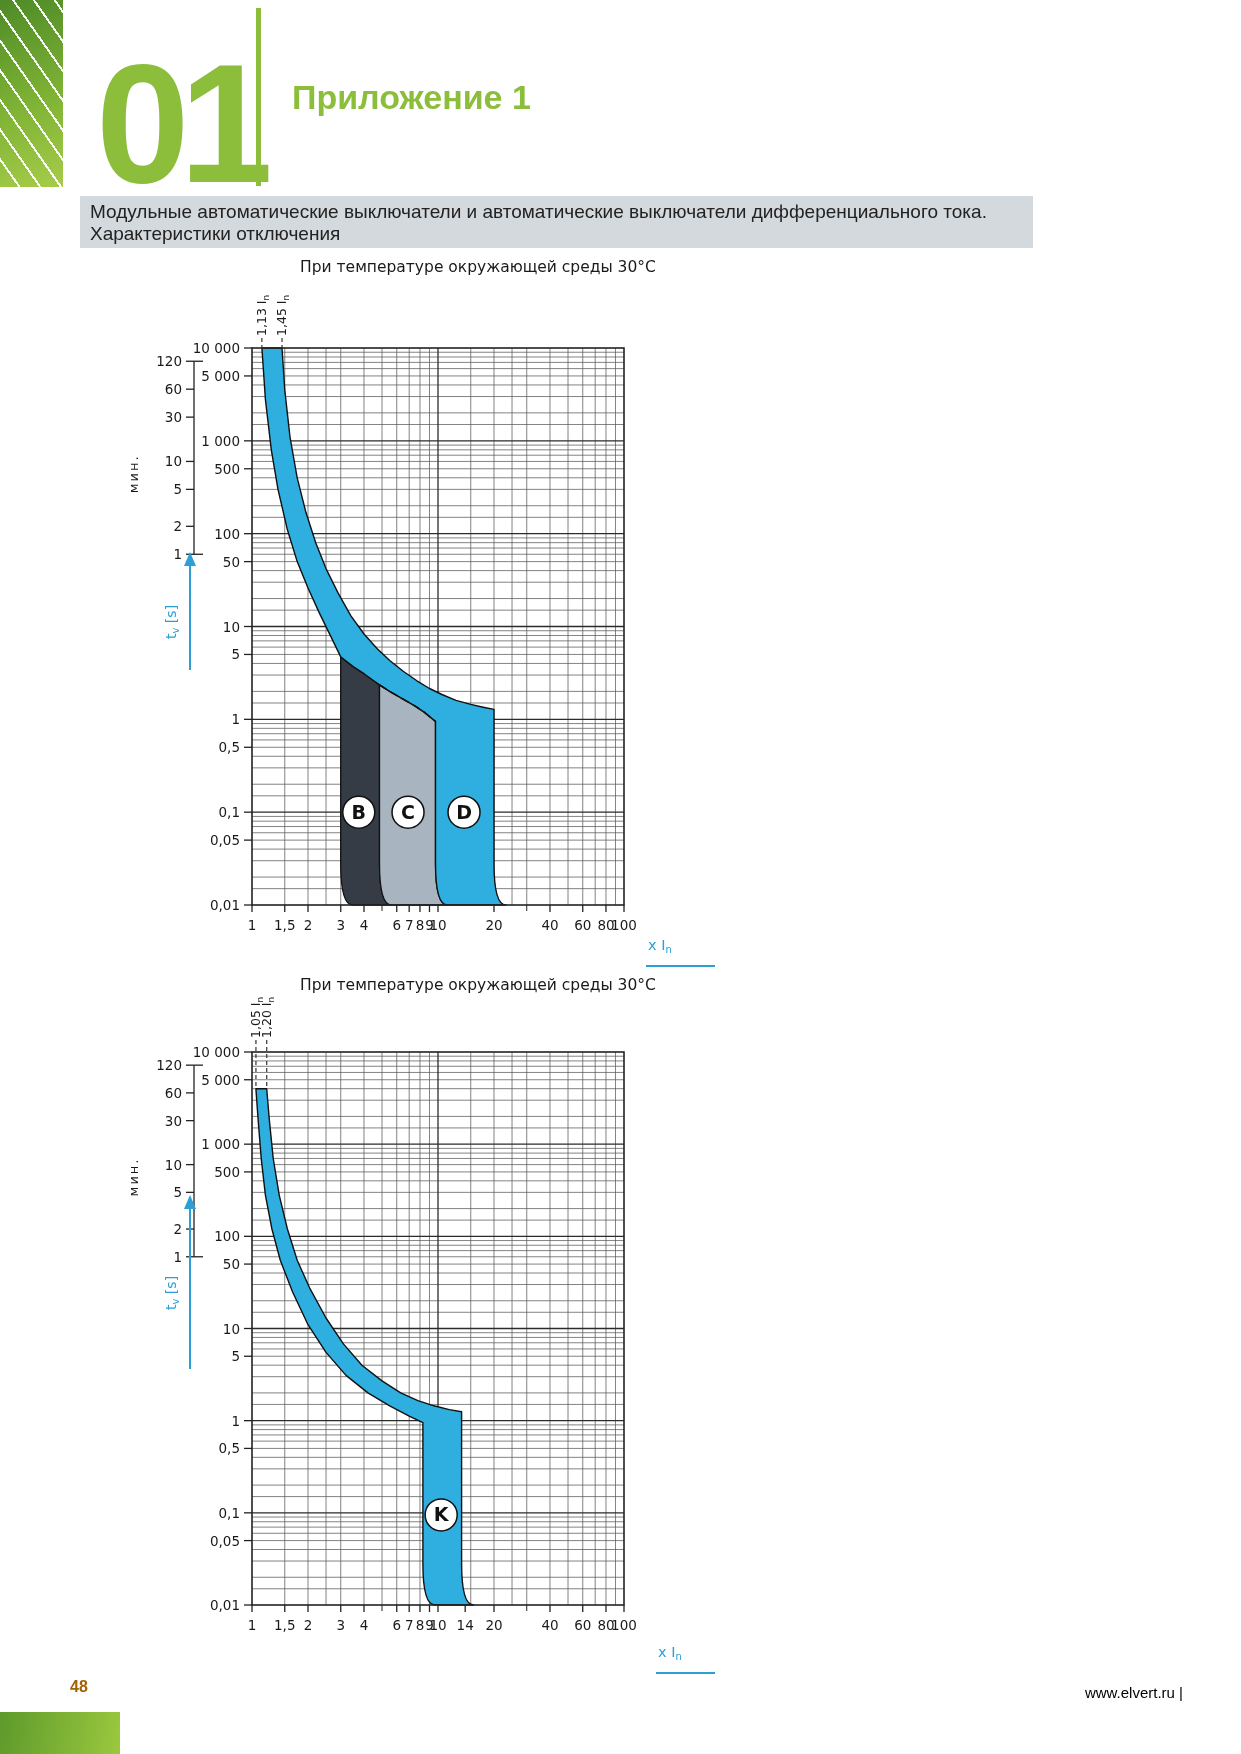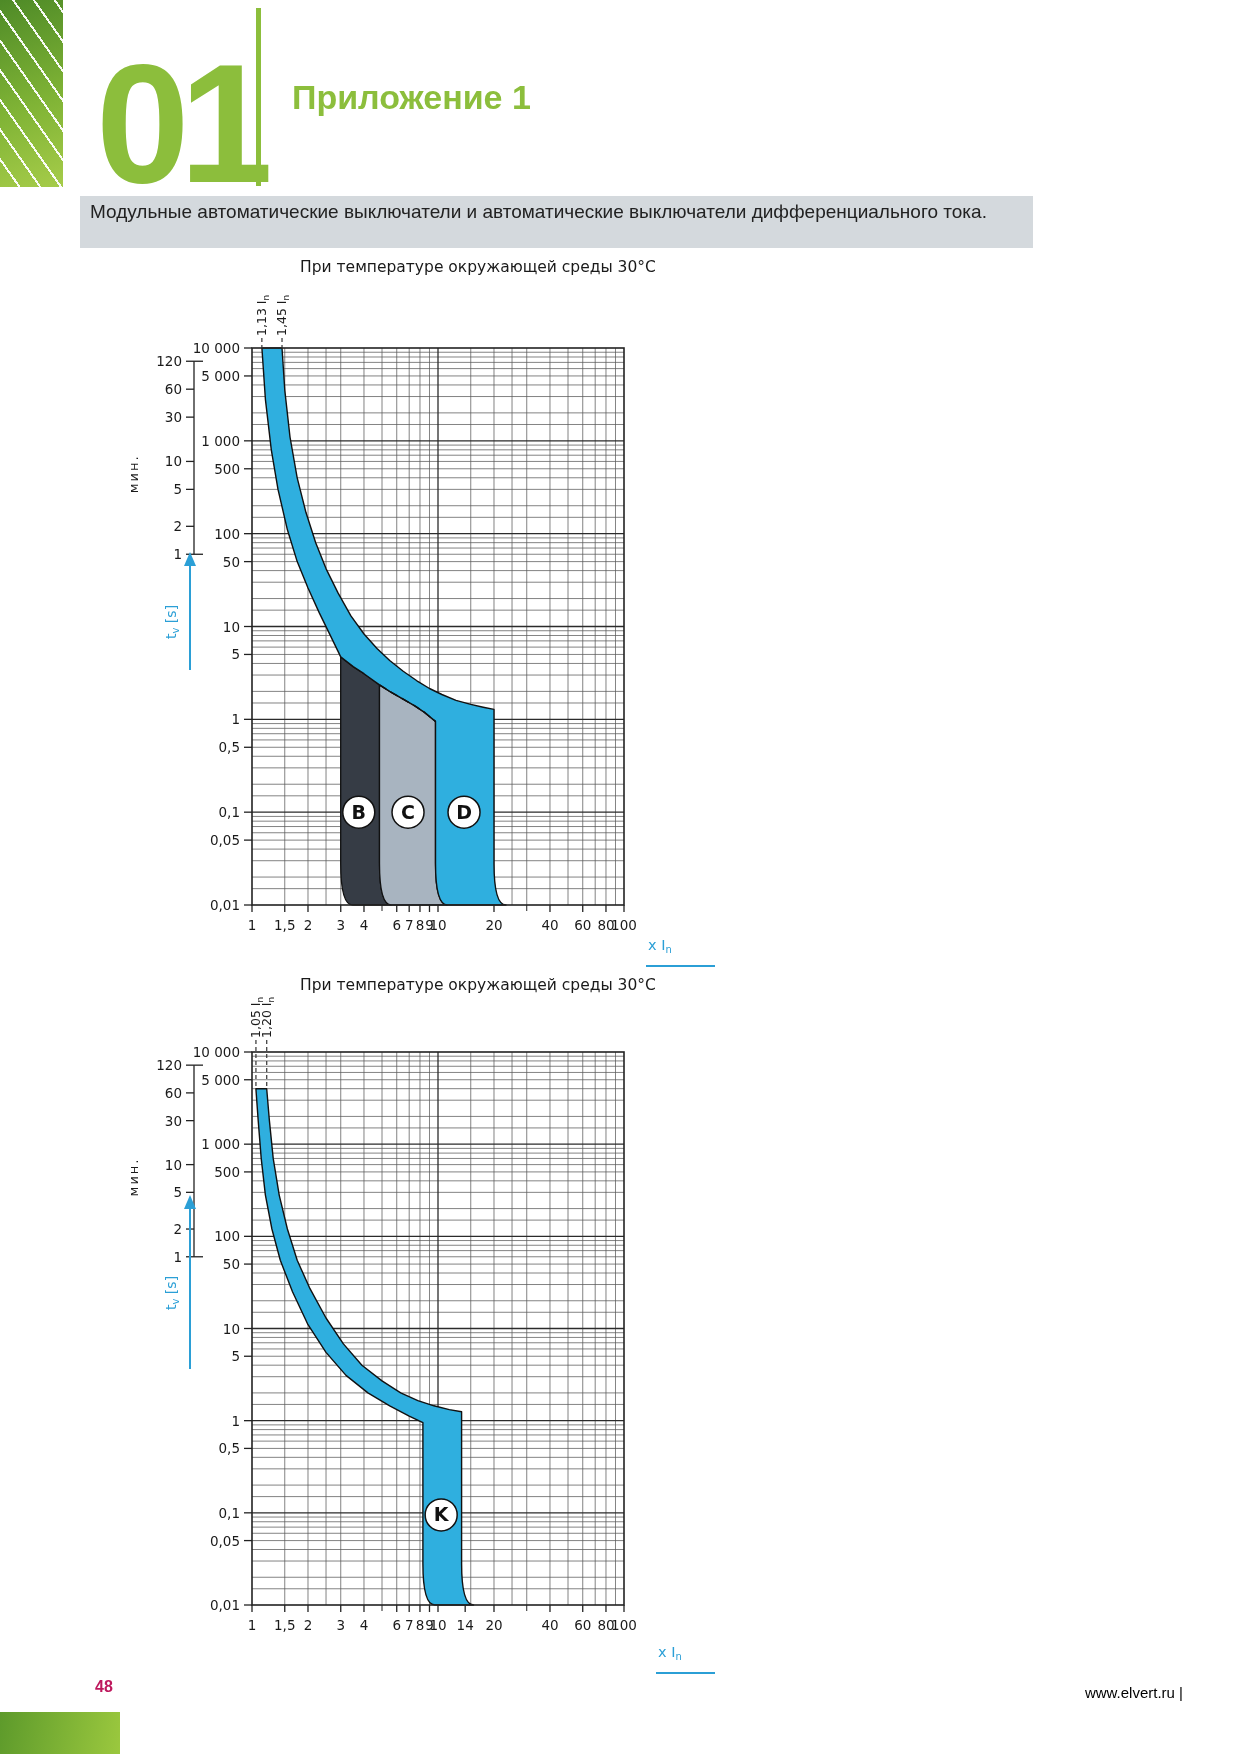--- a/index.html
+++ b/index.html
@@ -11,36 +11,37 @@
       linear-gradient(160deg,#4e8a27 0%,#7fb335 55%,#a6cc49 100%);}
   .chapter-num{position:absolute;left:64px;top:40px;font-size:168px;font-weight:bold;
     color:#8cbe3c;letter-spacing:-10px;line-height:1;padding-left:32px;}
   .chapter-divider{position:absolute;left:256px;top:8px;width:5px;height:178px;background:#8cbe3c;}
   .chapter-title{position:absolute;left:292px;top:78px;font-size:34px;font-weight:bold;color:#8cbe3c;}
   .banner{position:absolute;left:80px;top:196px;width:953px;height:52px;background:#d4d9dd;
     font-size:19px;line-height:22px;padding:5px 8px 0 10px;box-sizing:border-box;color:#222;}
   .chart-mount{position:absolute;}
   #chart1{left:90px;top:250px;width:625px;height:735px;}
   #chart2{left:90px;top:875px;width:625px;height:815px;}
-  .footer-page{position:absolute;left:95px;top:1678px;font-size:16px;font-weight:bold;color:#be185d;}
+  .footer-page{position:absolute;left:70px;top:1678px;font-size:16px;font-weight:bold;color:#a16207;}
   .footer-site{position:absolute;right:58px;top:1684px;font-size:15px;color:#000000;}
   .footer-block{position:absolute;left:0;top:1712px;width:120px;height:42px;
     background:linear-gradient(100deg,#5d9a2b,#9bc83e);}
   svg text{font-family:"DejaVu Sans","Liberation Sans",sans-serif;}
 </style>
 </head>
 <body>
 
 <div class="hatch-strip"></div>
 <div class="chapter-num">01</div>
 <div class="chapter-divider"></div>
 <div class="chapter-title">Приложение 1</div>
 
 <div class="banner">
   <div>Модульные автоматические выключатели и автоматические выключатели дифференциального тока.</div>
+  <div>Характеристики отключения</div>
 </div>
 
 <div id="chart1" class="chart-mount"><svg width="625" height="735">
       <g stroke="#5a5a5a" stroke-width="0.75">
         <line x1="194.7529741843567" y1="98" x2="194.7529741843567" y2="655"></line>
         <line x1="217.9915791935005" y1="98" x2="217.9915791935005" y2="655"></line>
         <line x1="236.01684161299897" y1="98" x2="236.01684161299897" y2="655"></line>
         <line x1="250.74455337785722" y1="98" x2="250.74455337785722" y2="655"></line>
         <line x1="273.983158387001" y1="98" x2="273.983158387001" y2="655"></line>
         <line x1="292.00842080649954" y1="98" x2="292.00842080649954" y2="655"></line>

